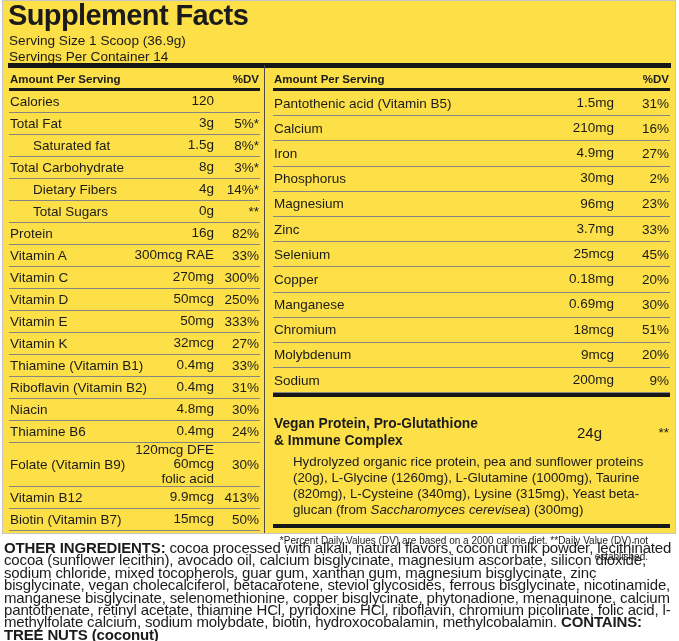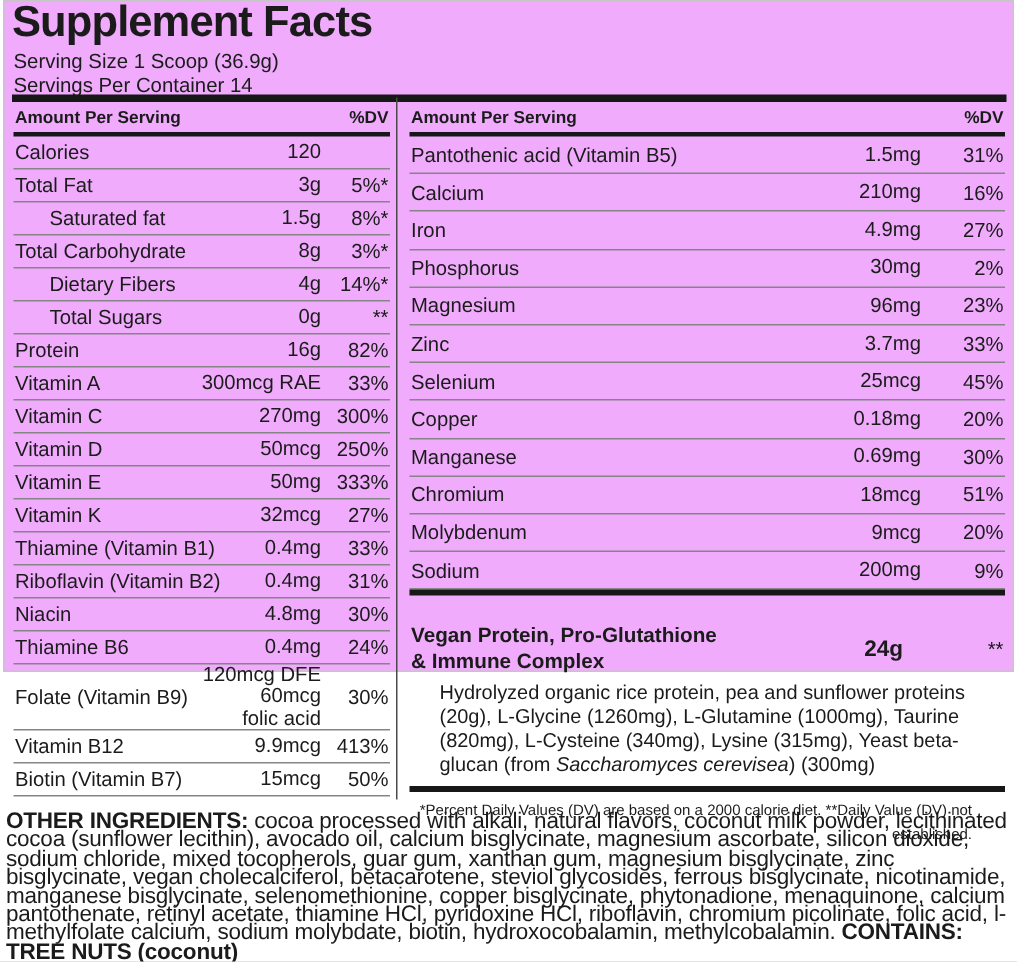--- a/index.html
+++ b/index.html
@@ -5,22 +5,22 @@
   * { box-sizing: border-box; margin: 0; padding: 0; }
   html, body { width: 679px; height: 641px; }
   body {
     position: relative;
     background: #ffffff;
     color: #1b1b1b;
     font-family: "Liberation Sans", sans-serif;
     overflow: hidden;
   }
   .label-box {
-    position: absolute; left: 2px; top: 0; width: 674px; height: 448px;
-    border: 1px solid #c6c6c6; background: #f0abfc;
+    position: absolute; left: 2px; top: 0; width: 674px; height: 534px;
+    border: 1px solid #c6c6c6; background: #fde047;
   }
   .title {
     position: absolute; left: 5px; top: -3px;
     font-size: 29px; line-height: 34px; font-weight: 700; letter-spacing: -0.6px;
     white-space: nowrap;
   }
   .serving-size   { position: absolute; left: 6px; top: 32px; font-size: 13.6px; }
   .servings-count { position: absolute; left: 6px; top: 48px; font-size: 13.6px; }
   .topbar { position: absolute; left: 5px; top: 62px; width: 663px; height: 5px; background: #171717; }
   .divider { position: absolute; left: 261px; top: 64px; width: 1px; height: 468px; background: #4a4a4a; }
@@ -45,21 +45,21 @@
   .nm { flex: 0 0 auto; white-space: nowrap; padding-left: 1px; }
   .lrow.indent .nm { padding-left: 24px; }
   .sp { flex: 1 1 auto; }
   .amt { flex: 0 0 auto; text-align: right; white-space: pre-line; line-height: 14.5px; }
   .dv  { flex: 0 0 46px; text-align: right; padding-right: 1px; }
   .rrow .dv { flex: 0 0 56px; }
 
   .blend-bar, .foot-bar { height: 4px; background: #171717; }
   .blend { display: flex; align-items: center; padding: 19px 0 4px 0; }
   .blend-name { flex: 1 1 auto; font-weight: bold; font-size: 13.8px; line-height: 16.5px; padding-left: 1px; }
-  .blend-amt { flex: 0 0 auto; font-weight: bold; font-size: 15px; padding-right: 12px; margin-left: 36px; }
+  .blend-amt { flex: 0 0 auto; font-weight: normal; font-size: 15px; padding-right: 12px; margin-left: 36px; }
   .blend-dv { flex: 0 0 56px; text-align: right; font-size: 13.5px; padding-right: 1px; }
   .blend-desc { padding: 1px 2px 7px 20px; font-size: 13.3px; line-height: 15.8px; }
   .blend-desc i { font-style: italic; }
   .footnote { padding: 5px 22px 0 2px; font-size: 10px; line-height: 16px; text-align: right; }
 
   .other {
     position: absolute; left: 4px; top: 542px; width: 673px;
     font-size: 15px; line-height: 12.4px; letter-spacing: -0.15px;
   }
   .other b { font-weight: bold; }

